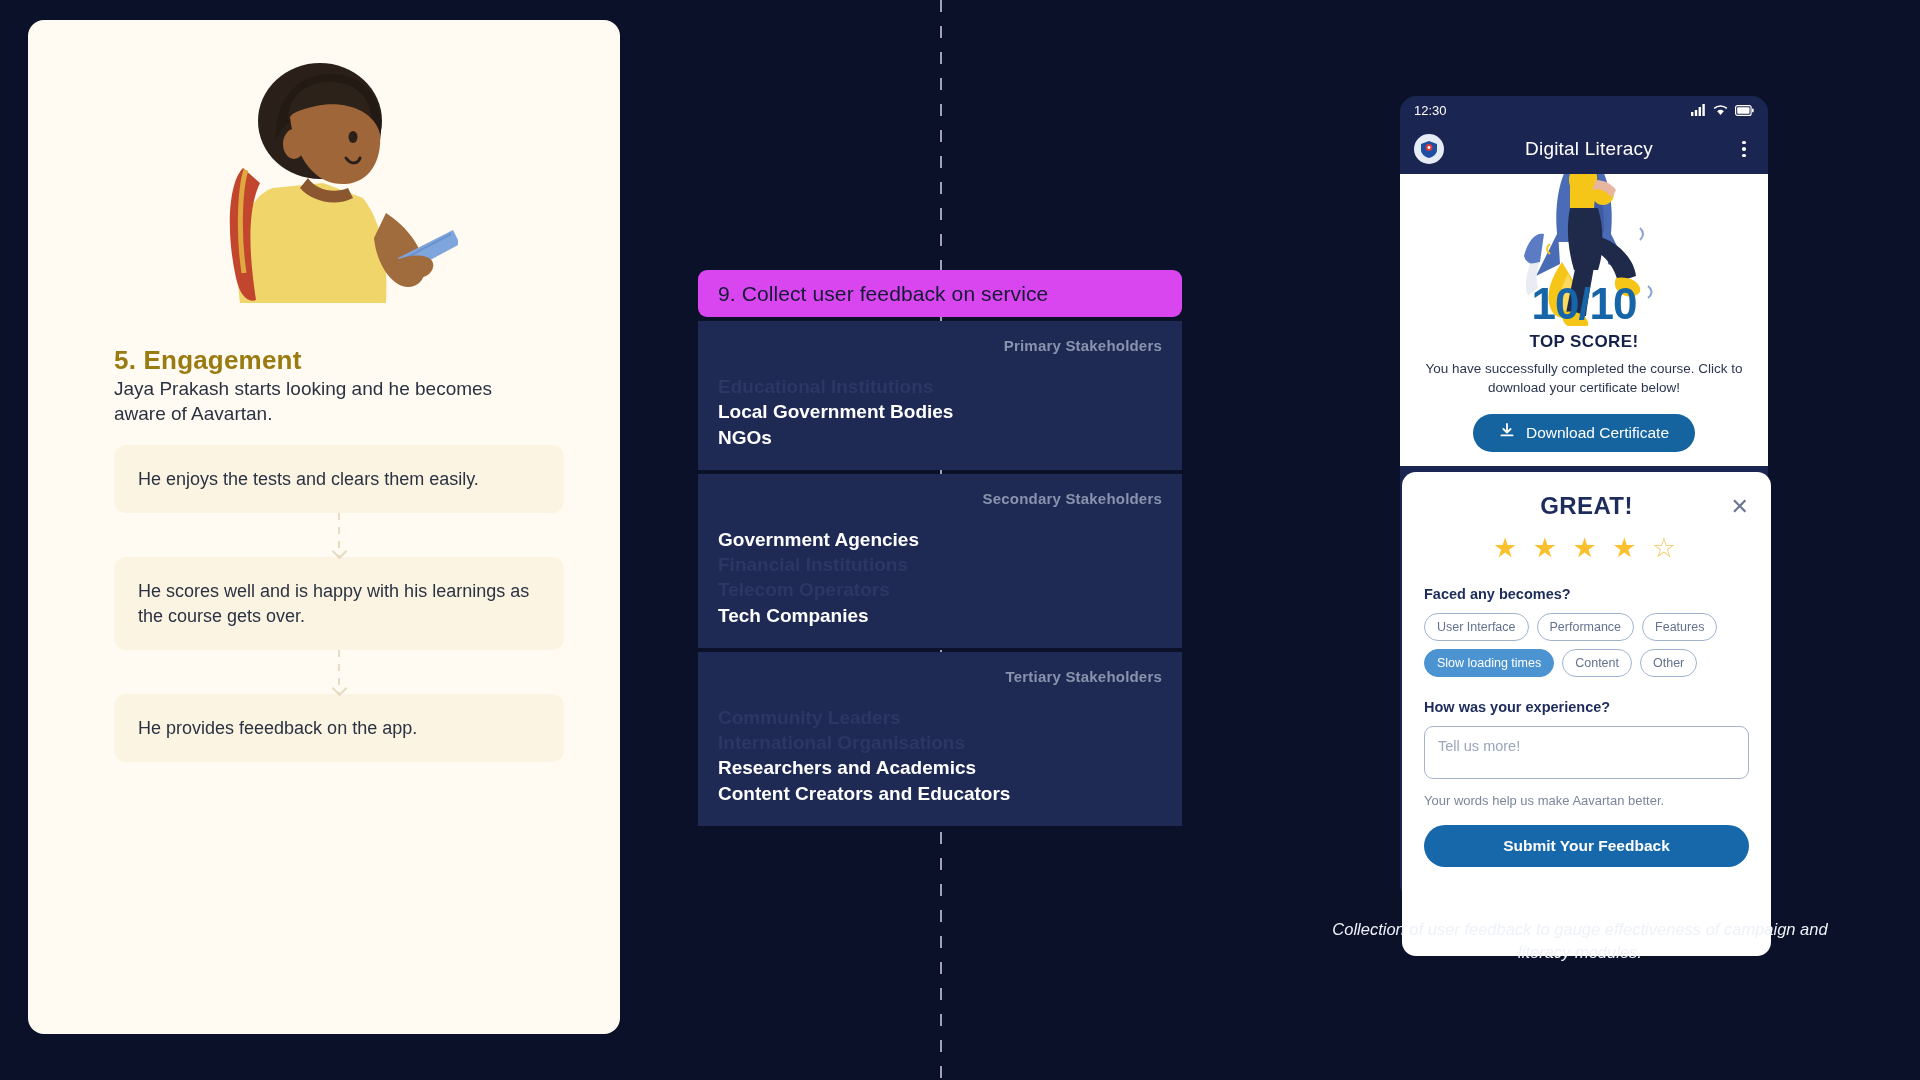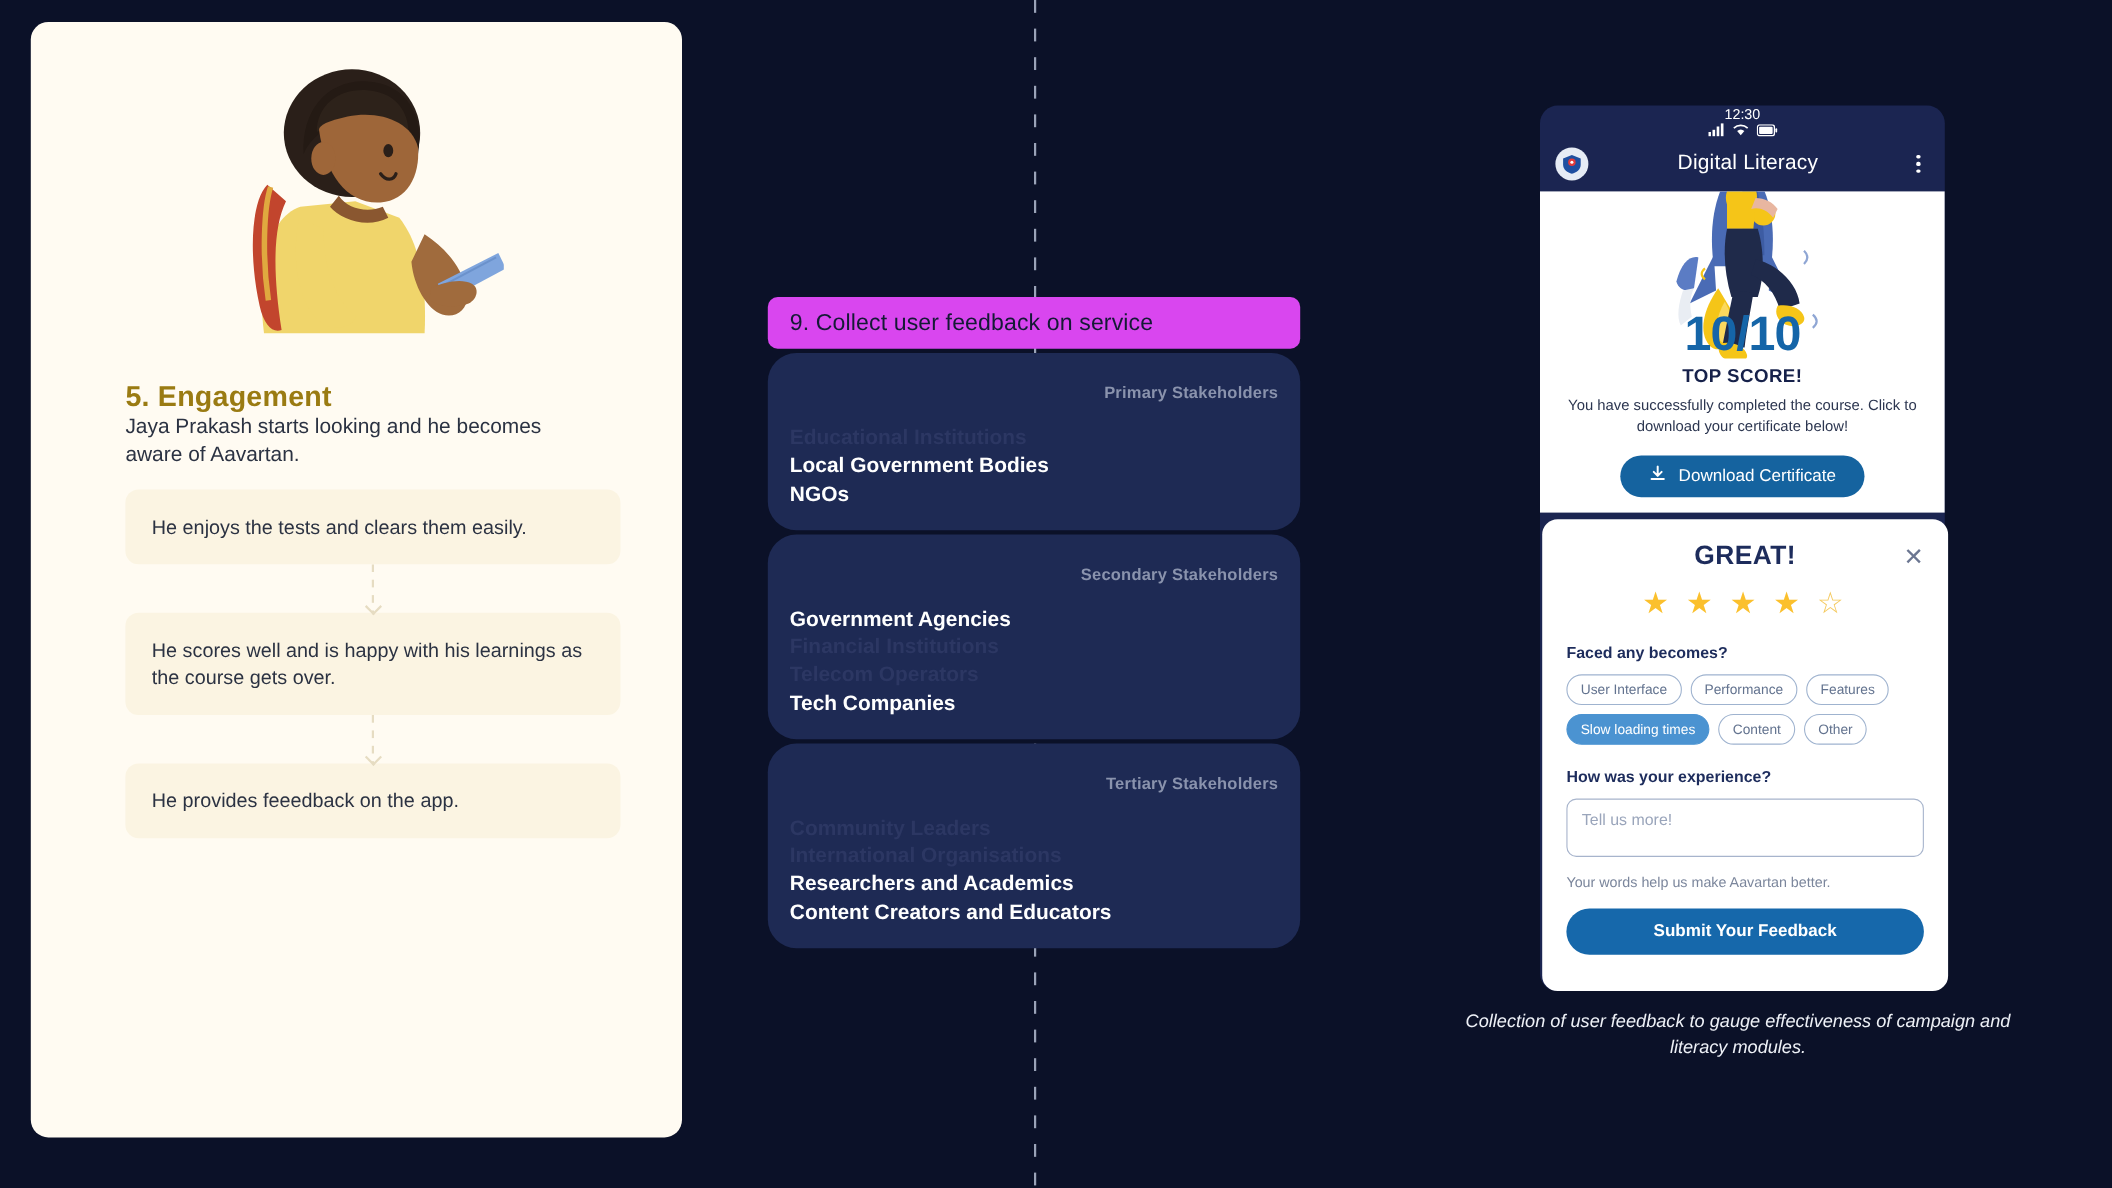--- a/index.html
+++ b/index.html
@@ -61,43 +61,42 @@
   .sh-wrap { position: absolute; left: 698px; top: 270px; width: 484px; }
   .sh-title {
     background: #d946ef; border-radius: 9px;
     height: 47px; display: flex; align-items: center;
     padding-left: 20px;
     font-size: 21px; color: #141a35;
     letter-spacing: .1px;
   }
   .sh-block {
     background: #1e2a54;
-    padding: 28px 20px 20px 20px;
+    padding: 16px 20px 20px 20px;
     margin-top: 4px;
-    border-radius: 26px;
   }
   .sh-block:first-of-type { margin-top: 3px; }
   .sh-tier {
     text-align: right; font-size: 15px; font-weight: bold;
     color: #8a93ad; letter-spacing: .2px; margin-bottom: 20px;
   }
   .sh-item { font-size: 19px; font-weight: bold; line-height: 1.33; }
   .sh-item.on  { color: #ffffff; }
   .sh-item.off { color: #2c3763; }
 
   
   .phone {
     position: absolute; left: 1400px; top: 96px;
     width: 368px; height: 805px;
     background: #1b2551; border-radius: 16px;
     overflow: hidden;
   }
   .status-bar {
     height: 28px; display: flex; align-items: center; justify-content: space-between;
-    padding: 0 14px; color: #fff; font-size: 13px; flex-direction: column;
+    padding: 0 14px; color: #fff; font-size: 13px;
   }
   .status-icons { display: flex; align-items: center; gap: 7px; }
   .app-bar {
     height: 50px; display: flex; align-items: center;
     padding: 0 14px; color: #fff;
   }
   .app-logo {
     width: 30px; height: 30px; border-radius: 50%;
     background: #e6ecf5; display: flex; align-items: center; justify-content: center;
     flex: 0 0 auto;
@@ -125,21 +124,21 @@
     background: #15639f; color: #fff; border: none;
     border-radius: 22px; height: 38px; padding: 0 26px;
     display: flex; align-items: center; gap: 11px;
     font-size: 15.5px; font-weight: normal; cursor: pointer;
     font-family: "Liberation Sans", sans-serif; white-space: nowrap;
   }
 
   
   .modal {
     position: absolute; left: 1402px; top: 472px;
-    width: 369px; height: 429px;
+    width: 369px; height: 484px;
     background: #fff; border-radius: 14px;
     padding: 20px 22px 0 22px;
   }
   .modal-head { position: relative; text-align: center; }
   .modal-title {
     font-size: 24px; font-weight: bold; color: #1d2c5c; letter-spacing: .4px;
   }
   .close-x {
     position: absolute; right: 0; top: 4px;
     font-size: 22px; color: #6b7691; cursor: pointer; line-height: 1;

